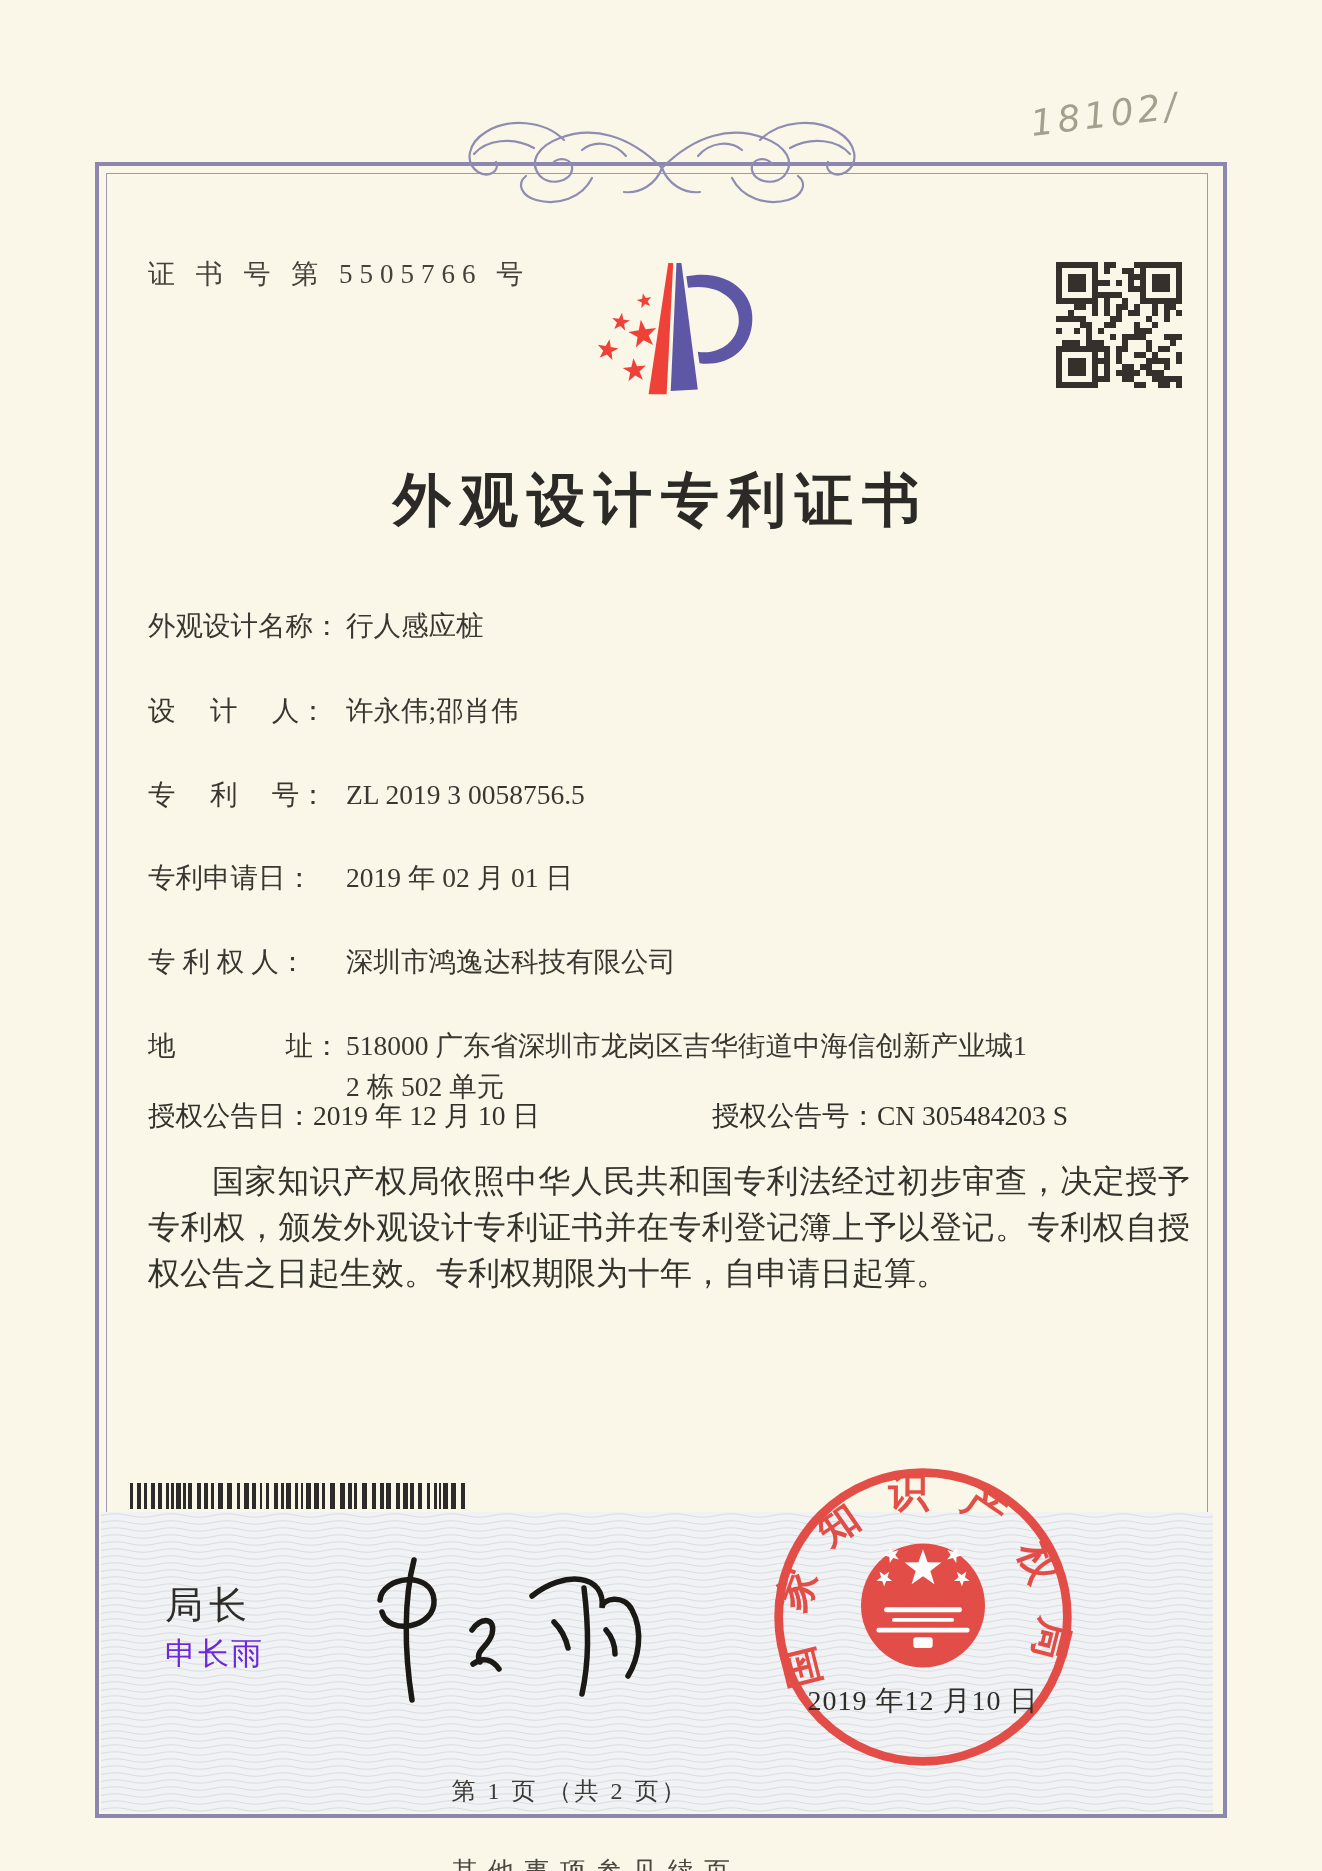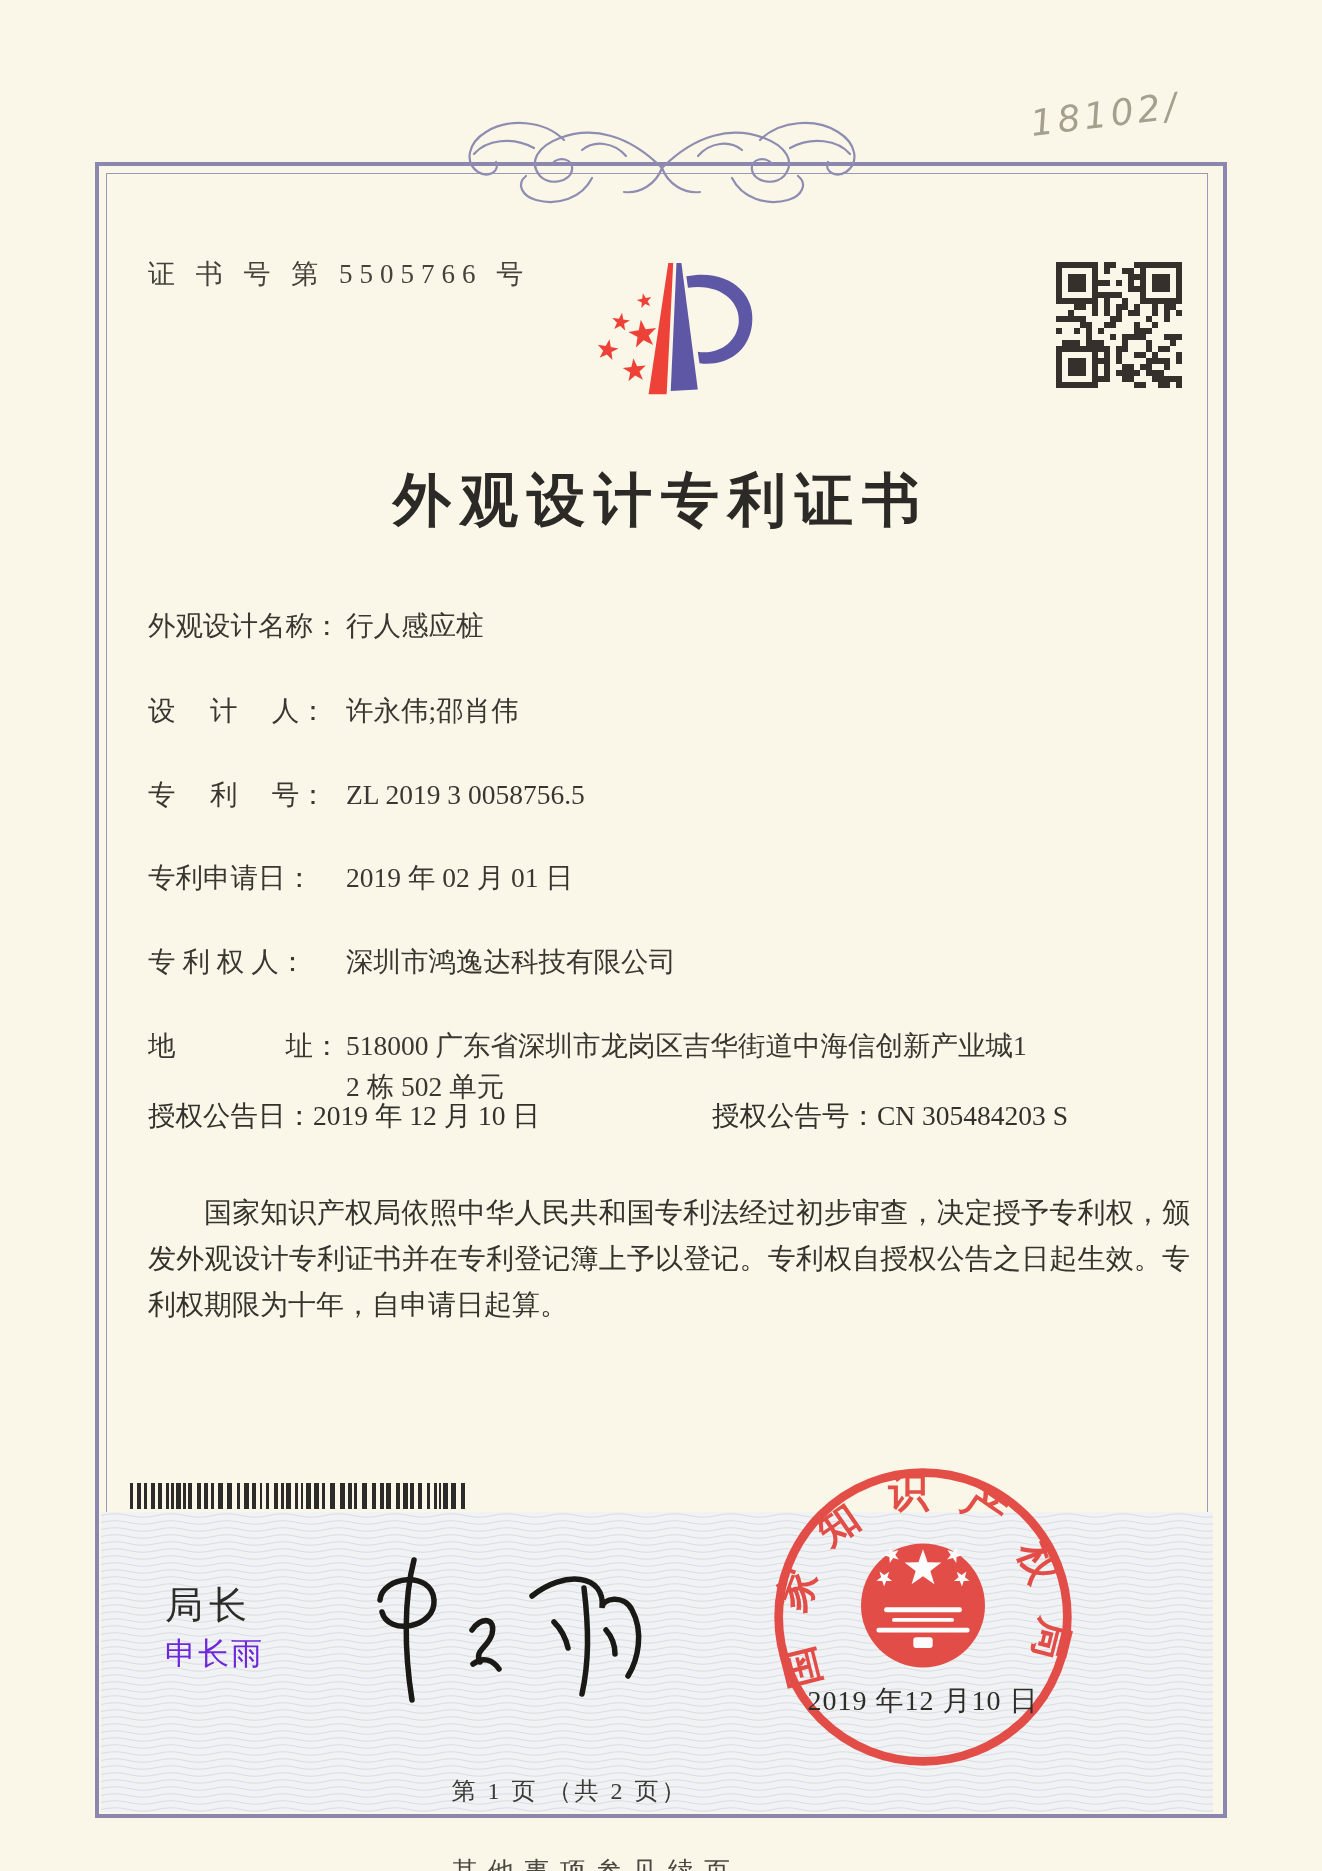--- a/index.html
+++ b/index.html
@@ -27,22 +27,22 @@
     letter-spacing:9px;color:#2c2a26;}
   
   .field{left:148px;font-size:27.5px;color:#3a3732;white-space:nowrap;}
   .field .lbl{display:inline-block;min-width:198px;}
   .f0{top:608px;} .f1{top:693px;} .f2{top:777px;} .f3{top:860px;} .f4{top:944px;}
   .addr{top:1025px;line-height:41px;}
   .addr .lines{display:inline-block;vertical-align:top;}
   .grant-left{left:148px;top:1098px;font-size:27.5px;white-space:nowrap;text-align:center;}
   .grant-right{left:712px;top:1098px;font-size:27.5px;white-space:nowrap;}
   
-  .paras{left:148px;top:1158px;width:1042px;font-size:28px;line-height:46px;
-    text-align:justify;color:#35332e;margin-top:32px;}
+  .paras{left:148px;top:1158px;width:1042px;font-size:32px;line-height:46px;
+    text-align:justify;color:#35332e;}
   .paras p{margin:0 0 4px 0;text-indent:2em;}
   
   .guilloche{left:101px;top:1512px;width:1112px;height:300px;}
   .barcode{left:130px;top:1483px;width:342px;height:26px;}
   .barcode i{position:absolute;top:0;bottom:0;background:#2c2b29;}
   .director-title{left:165px;top:1580px;font-size:38px;letter-spacing:6px;color:#2e2c28;}
   .director-name{left:165px;top:1633px;font-size:31px;letter-spacing:2px;color:#6d28d9;}
   .signature{left:352px;top:1538px;width:305px;height:175px;}
   .seal{left:768px;top:1462px;width:310px;height:310px;}
   .seal-date{left:780px;top:1682px;width:286px;text-align:center;font-size:28px;

